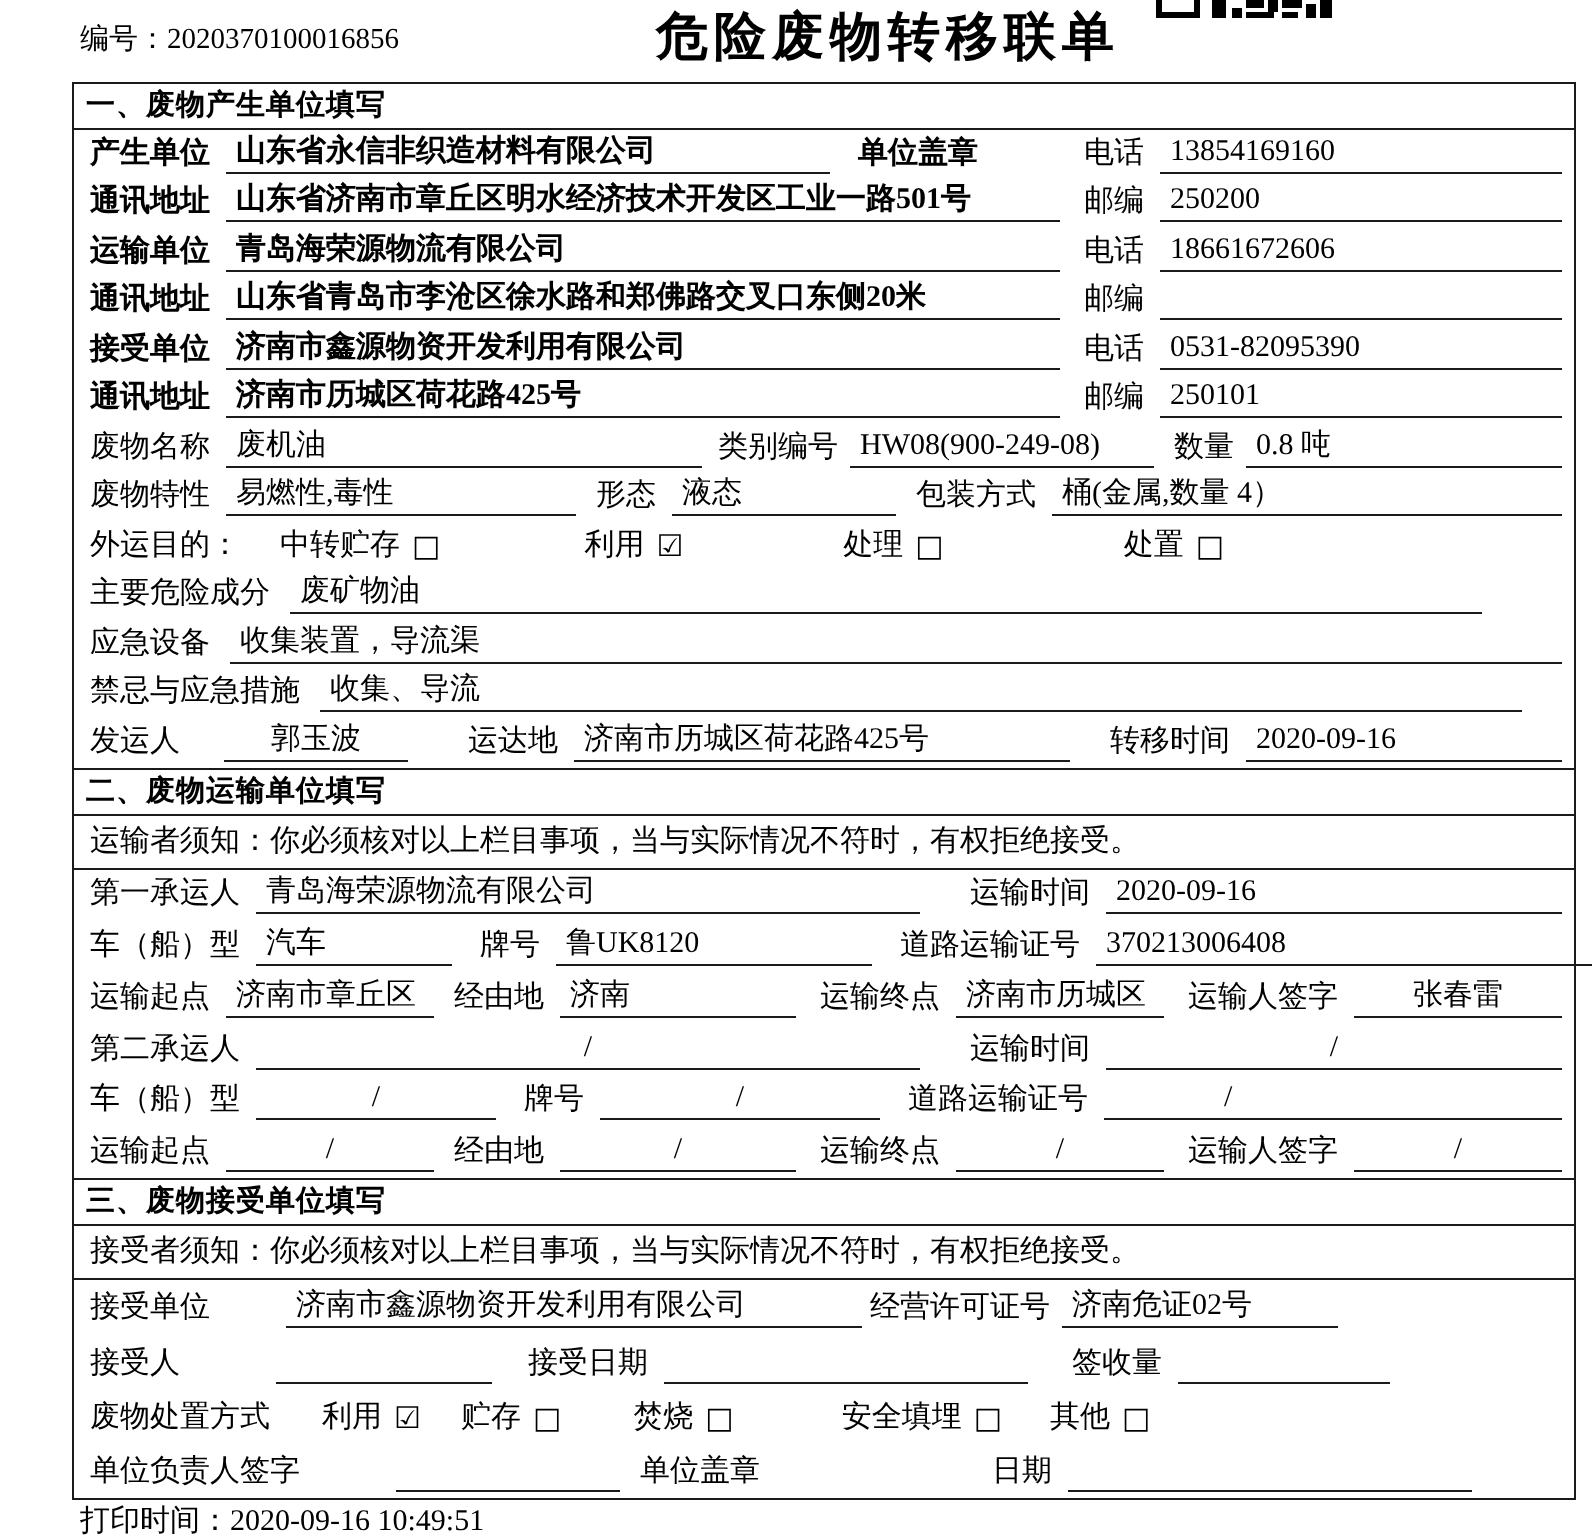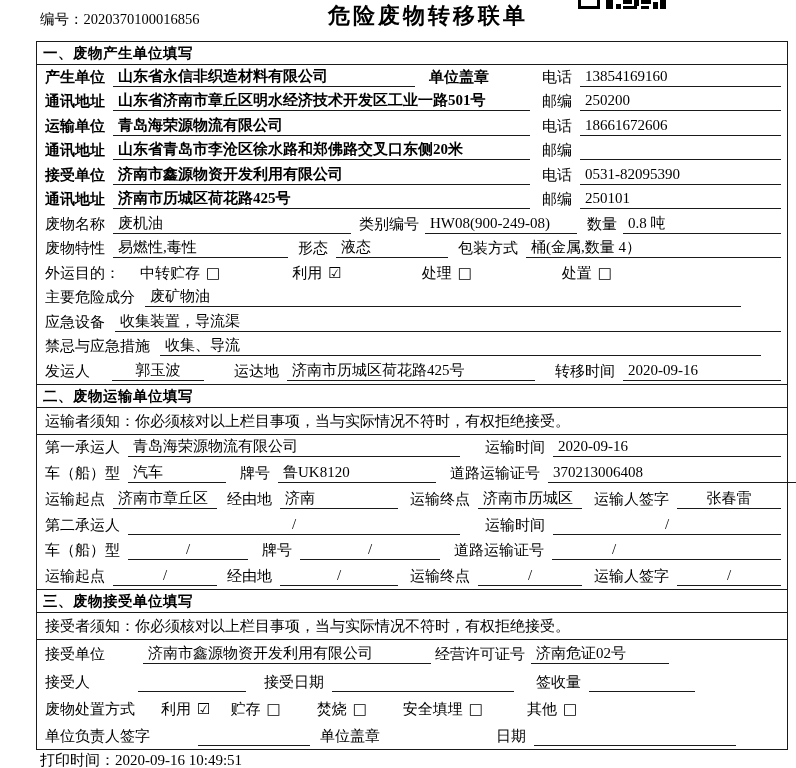--- a/index.html
+++ b/index.html
@@ -1,19 +1,19 @@
 <!DOCTYPE html>
 <html><head>
 <meta charset="utf-8">
 <style>
   html,body{margin:0;padding:0;background:#fff;}
   .page{position:relative;width:796px;height:768px;background:#fff;overflow:hidden;
         font-family:"Liberation Serif","DejaVu Serif",serif;color:#000;font-size:15px;}
   .docno{position:absolute;left:40px;top:10px;font-size:14.5px;white-space:nowrap;}
-  .title{position:absolute;left:328px;top:1px;margin:0;font-size:22px;font-weight:bold;letter-spacing:3px;white-space:nowrap;}
+  .title{position:absolute;left:328px;top:1px;margin:0;font-size:26px;font-weight:bold;letter-spacing:3px;white-space:nowrap;}
   .qr{position:absolute;left:578px;top:0;}
   .tbl{position:absolute;left:36px;top:41px;width:752px;border:1.6px solid #1a1a1a;box-sizing:border-box;background:#fff;}
   .sech{font-weight:bold;font-size:14.5px;height:21px;line-height:21px;padding:1px 6px 0;border-bottom:1px solid #1a1a1a;letter-spacing:.5px;}
   .sech.mid{border-top:1px solid #1a1a1a;}
   .notice{height:26px;line-height:26px;padding:0 8px;border-bottom:1px solid #1a1a1a;white-space:nowrap;}
   .row{display:flex;align-items:flex-end;padding:0 6px 3px 8px;box-sizing:border-box;}
   .s1 .row{height:24.5px;}
   .s2 .row{height:25.8px;justify-content:space-between;}
   .s3 .row{height:27.2px;}
   .lbl{white-space:nowrap;line-height:19px;flex:0 0 auto;}
@@ -261,25 +261,25 @@
           <span class="box">☑</span>
         </span>
         <span class="opt" style="margin-left:20px">
           <span class="lbl">贮存</span>
           <span class="box">□</span>
         </span>
         <span class="opt" style="margin-left:36px">
           <span class="lbl">焚烧</span>
           <span class="box">□</span>
         </span>
-        <span class="opt" style="margin-left:36px">
+        <span class="opt" style="margin-left:54px">
           <span class="lbl">安全填埋</span>
           <span class="box">□</span>
         </span>
-        <span class="opt" style="margin-left:44px">
+        <span class="opt" style="margin-left:24px">
           <span class="lbl">其他</span>
           <span class="box">□</span>
         </span>
       </div>
 
       <div class="row">
         <span class="lbl">单位负责人签字</span>
         <span class="u" style="width:112px;margin-left:48px"></span>
         <span class="lbl" style="margin-left:10px">单位盖章</span>
         <span class="lbl" style="margin:0 8px 0 116px">日期</span>

